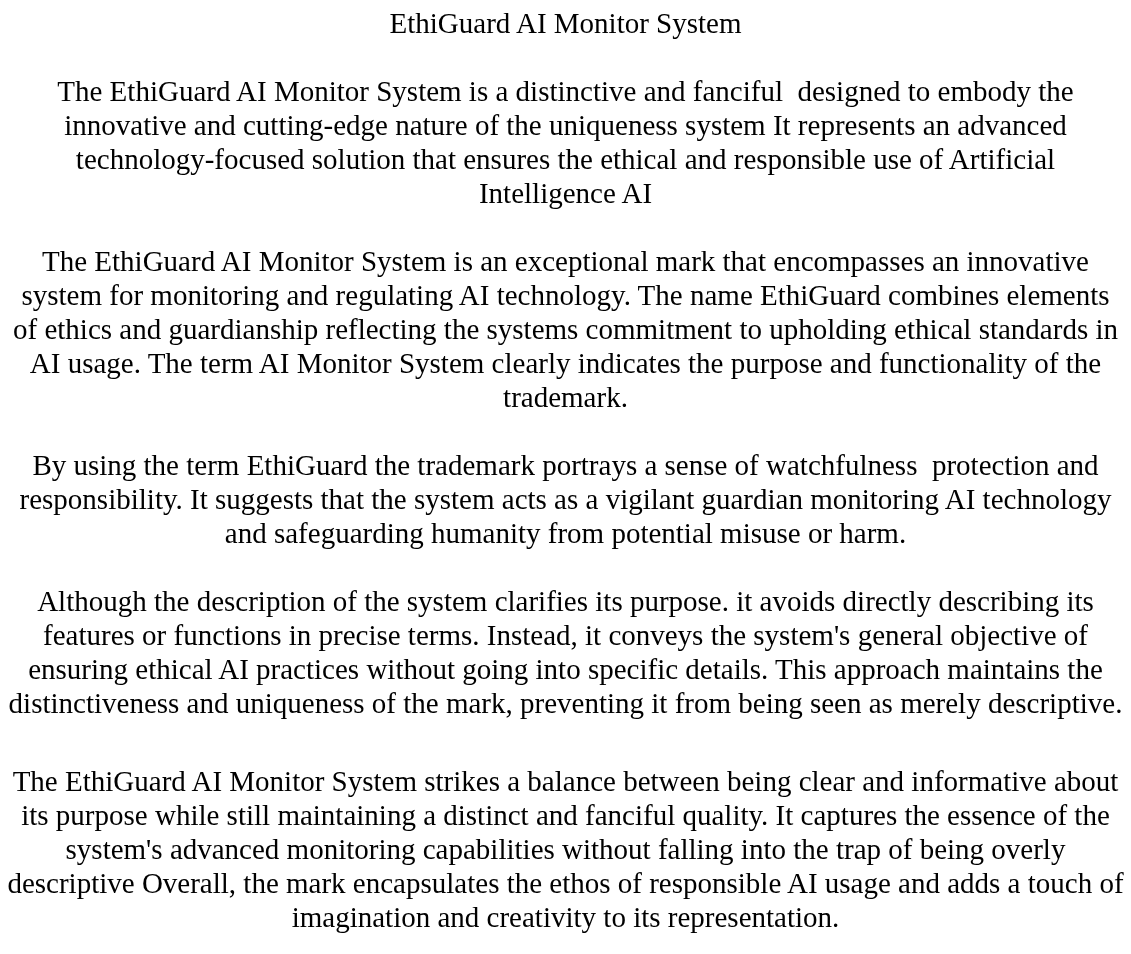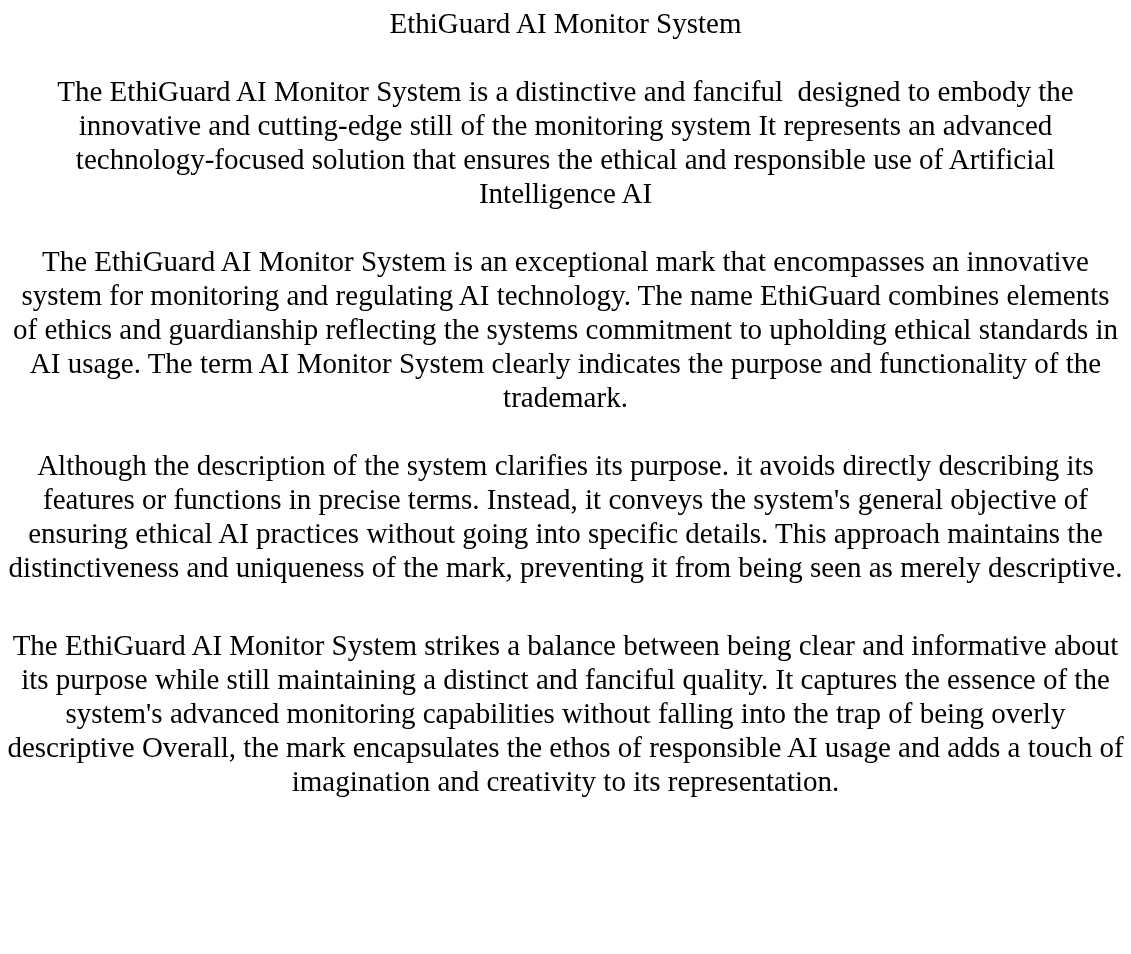--- a/index.html
+++ b/index.html
@@ -34,17 +34,18 @@
   .doc-paragraph:last-child {
     margin-bottom: 0;
     margin-top: 44px;
   }
 </style>
 </head>
 <body>
 
 <div class="page">
   <h1 class="doc-title">EthiGuard AI Monitor System</h1>
-  <p class="doc-paragraph">The EthiGuard AI Monitor System is a distinctive and fanciful  designed to embody the innovative and cutting-edge still of the monitoring system It represents an advanced technology-focused solution that ensures the ethical and responsible use of Artificial Intelligence AI</p>
+  <p class="doc-paragraph">The EthiGuard AI Monitor System is a distinctive and fanciful  designed to embody the innovative and cutting-edge nature of the uniqueness system It represents an advanced technology-focused solution that ensures the ethical and responsible use of Artificial Intelligence AI</p>
   <p class="doc-paragraph">The EthiGuard AI Monitor System is an exceptional mark that encompasses an innovative system for monitoring and regulating AI technology. The name EthiGuard combines elements of ethics and guardianship reflecting the systems commitment to upholding ethical standards in AI usage. The term AI Monitor System clearly indicates the purpose and functionality of the trademark.</p>
+  <p class="doc-paragraph">By using the term EthiGuard the trademark portrays a sense of watchfulness  protection and responsibility. It suggests that the system acts as a vigilant guardian monitoring AI technology and safeguarding humanity from potential misuse or harm.</p>
   <p class="doc-paragraph">Although the description of the system clarifies its purpose. it avoids directly describing its features or functions in precise terms. Instead, it conveys the system's general objective of ensuring ethical AI practices without going into specific details. This approach maintains the distinctiveness and uniqueness of the mark, preventing it from being seen as merely descriptive.</p>
   <p class="doc-paragraph">The EthiGuard AI Monitor System strikes a balance between being clear and informative about its purpose while still maintaining a distinct and fanciful quality. It captures the essence of the system's advanced monitoring capabilities without falling into the trap of being overly descriptive Overall, the mark encapsulates the ethos of responsible AI usage and adds a touch of imagination and creativity to its representation.</p>
 </div>
 
 </body></html>

